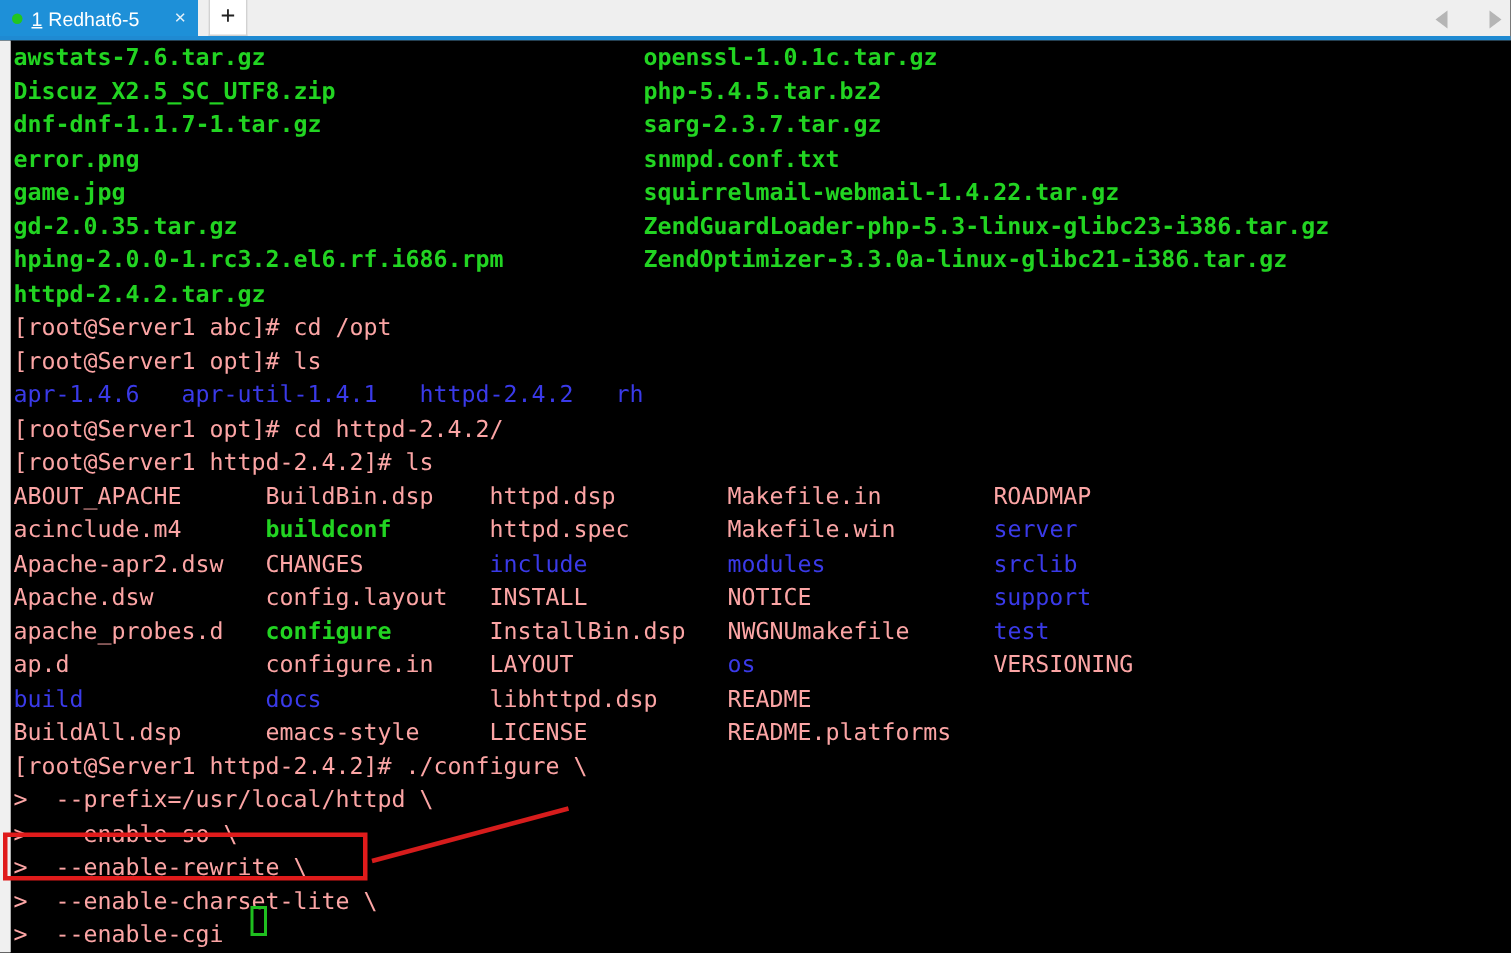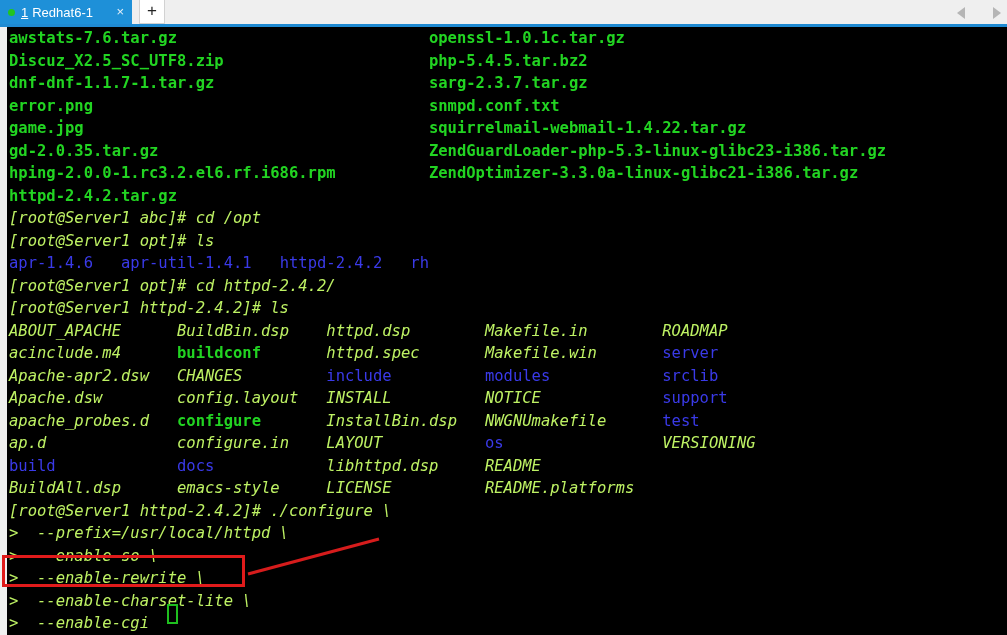--- a/index.html
+++ b/index.html
@@ -115,21 +115,21 @@
   #lines {
     position: absolute;
     left: 9px; top: 0;
     width: 998px;
     font-size: 15.5px;
     line-height: 22.5px;
     letter-spacing: 0px;
     white-space: pre;
   }
   .line { height: 22.5px; white-space: pre; }
-  .w { color: #bef264; font-style: italic; }
+  .w { color: #fca5a5; }
   .g { color: #22d422; font-weight: bold; }
   .b { color: #3a3ae8; font-weight: normal; }
 
   
   #overlay {
     position: absolute;
     left: 0; top: 0;
     width: 1007px; height: 635px;
     pointer-events: none;
   }
@@ -157,21 +157,21 @@
     box-sizing: border-box;
   }
 </style>
 </head>
 <body>
 
 <div id="tabbar">
   <div class="tab">
     <span class="tab-dot"></span>
     <span class="tab-num">1</span>
-    <span class="tab-title">Redhat6-1</span>
+    <span class="tab-title">Redhat6-5</span>
     <span class="tab-close">×</span>
   </div>
   <div class="tab-new">+</div>
   <div class="navarrows">
     <span class="arrow arrow-l"></span>
     <span class="arrow arrow-r"></span>
   </div>
 </div>
 
 <div id="screen">

